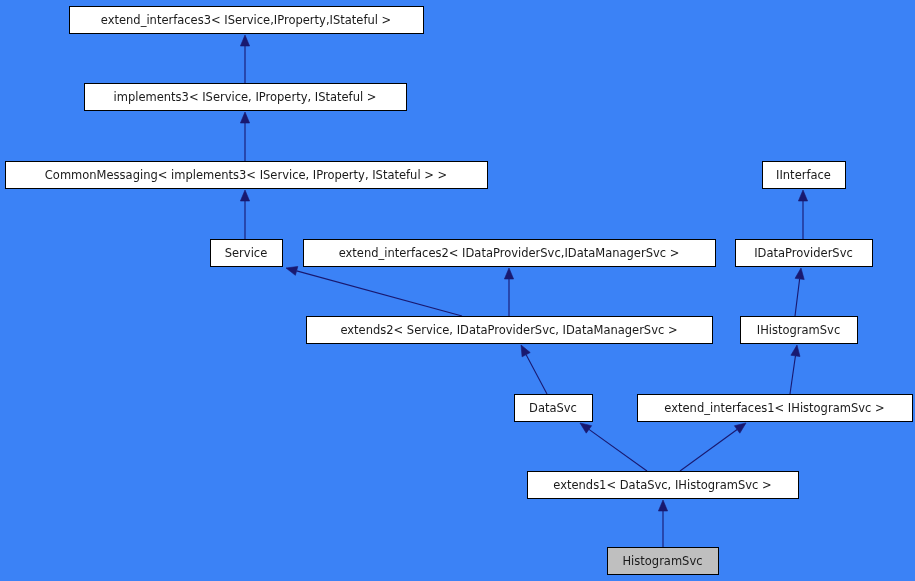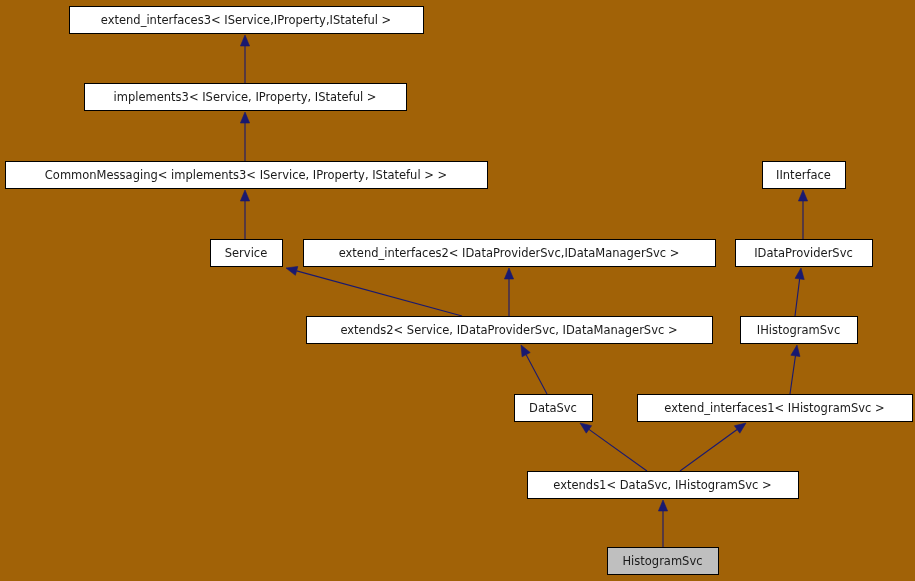--- a/index.html
+++ b/index.html
@@ -10,21 +10,21 @@
   body {
     width: 915px;
     height: 581px;
     font-family: "DejaVu Sans", "Liberation Sans", sans-serif;
     overflow: hidden;
   }
   #diagram-root {
     position: relative;
     width: 915px;
     height: 581px;
-    background: #a16207;
+    background: #3b82f6;
   }
   svg.uml-canvas {
     position: absolute;
     top: 0;
     left: 0;
     width: 915px;
     height: 581px;
     display: block;
   }
   .node-box {

